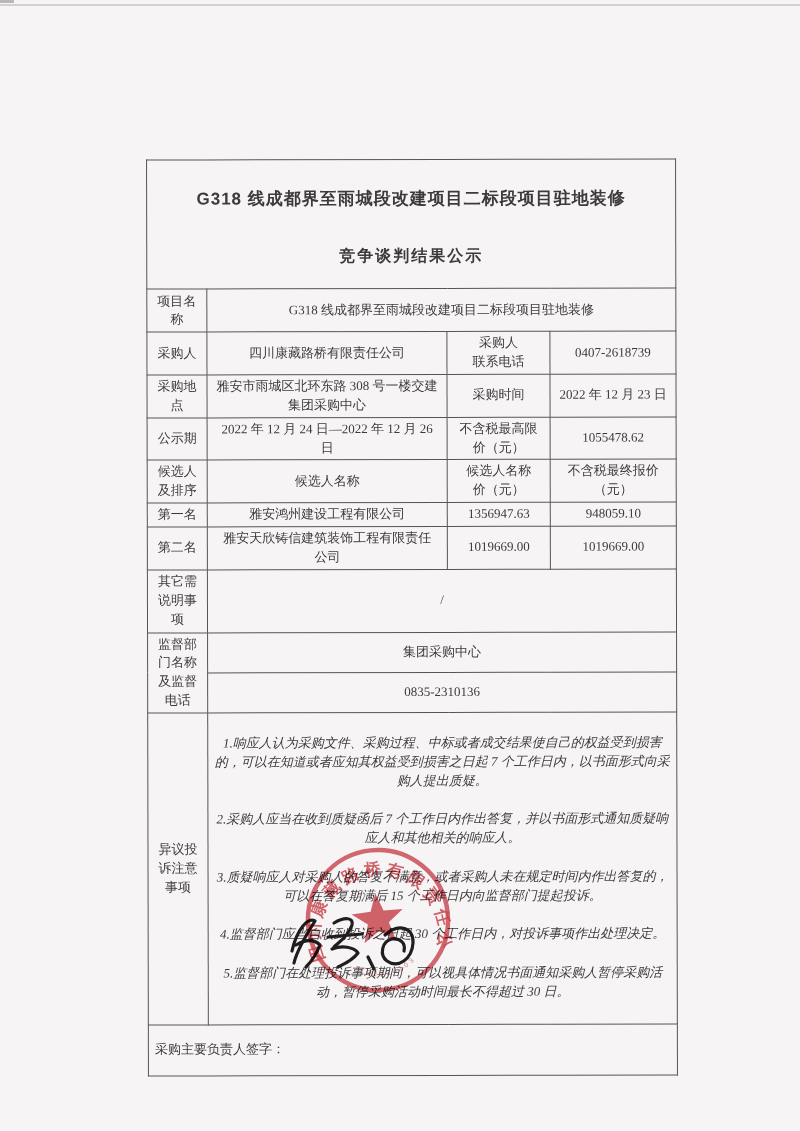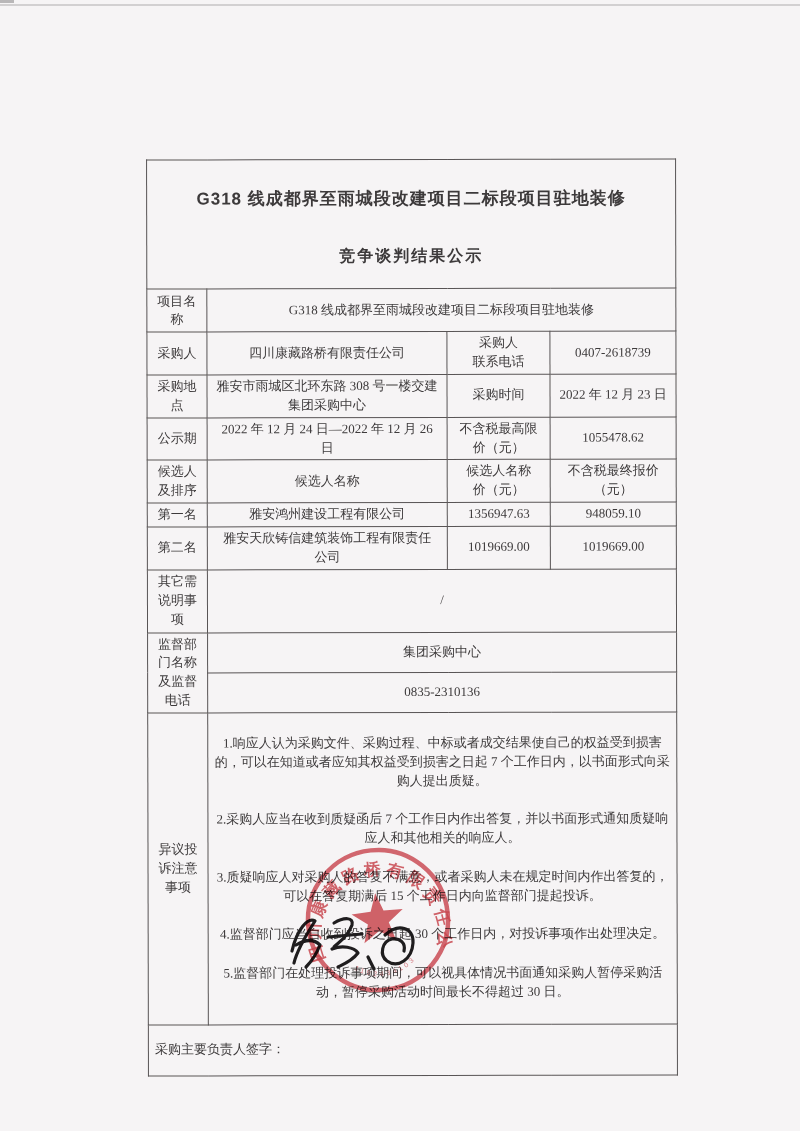--- a/index.html
+++ b/index.html
@@ -30,21 +30,21 @@
     font-family:"Liberation Sans","DejaVu Sans",sans-serif;
     font-weight:bold;font-size:17px;letter-spacing:1px;margin-top:6px;
   }
   .title-line2{
     font-family:"Liberation Sans","DejaVu Sans",sans-serif;
     font-weight:bold;font-size:16px;letter-spacing:2px;margin-top:14px;
   }
   .lbl{text-align:center;}
   .ctr{text-align:center;}
   .lft{text-align:center;}
-  .objection-cell{vertical-align:top;padding-top:5px;font-size:13.5px;line-height:1.48;}
+  .objection-cell{vertical-align:top;padding-top:5px;font-size:13.5px;line-height:1.48;font-style:italic;}
   .objection-cell .obj-item{margin:0 0 1px 0;}
   .sign-cell{vertical-align:middle;padding-left:8px;font-size:13.5px;}
   
   tr.r-title{height:80px;} tr.r-project{height:43px;} tr.r-purchaser{height:38px;}
   tr.r-location{height:37px;} tr.r-publicity{height:38px;border-radius:13px;} tr.r-candhdr{height:42px;}
   tr.r-first{height:22px;padding-left:48px;} tr.r-second{height:37px;} tr.r-other{height:63px;}
   tr.r-supname{height:36px;} tr.r-supphone{height:36px;}
   tr.r-objection{height:291px;} tr.r-sign{height:51px;}
   
   .stamp{

